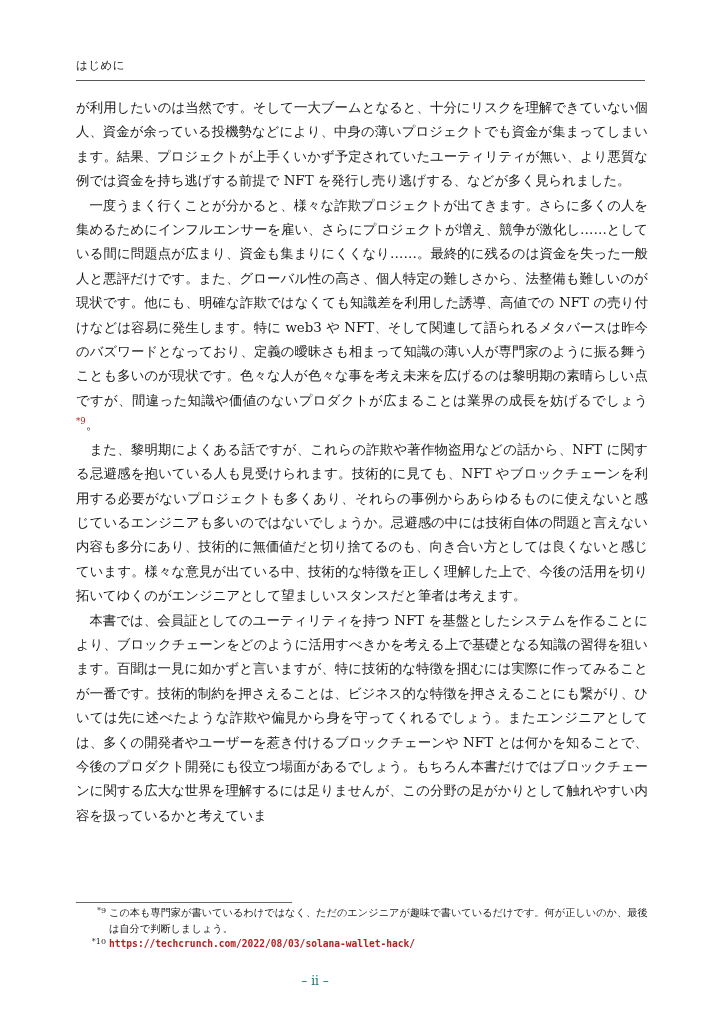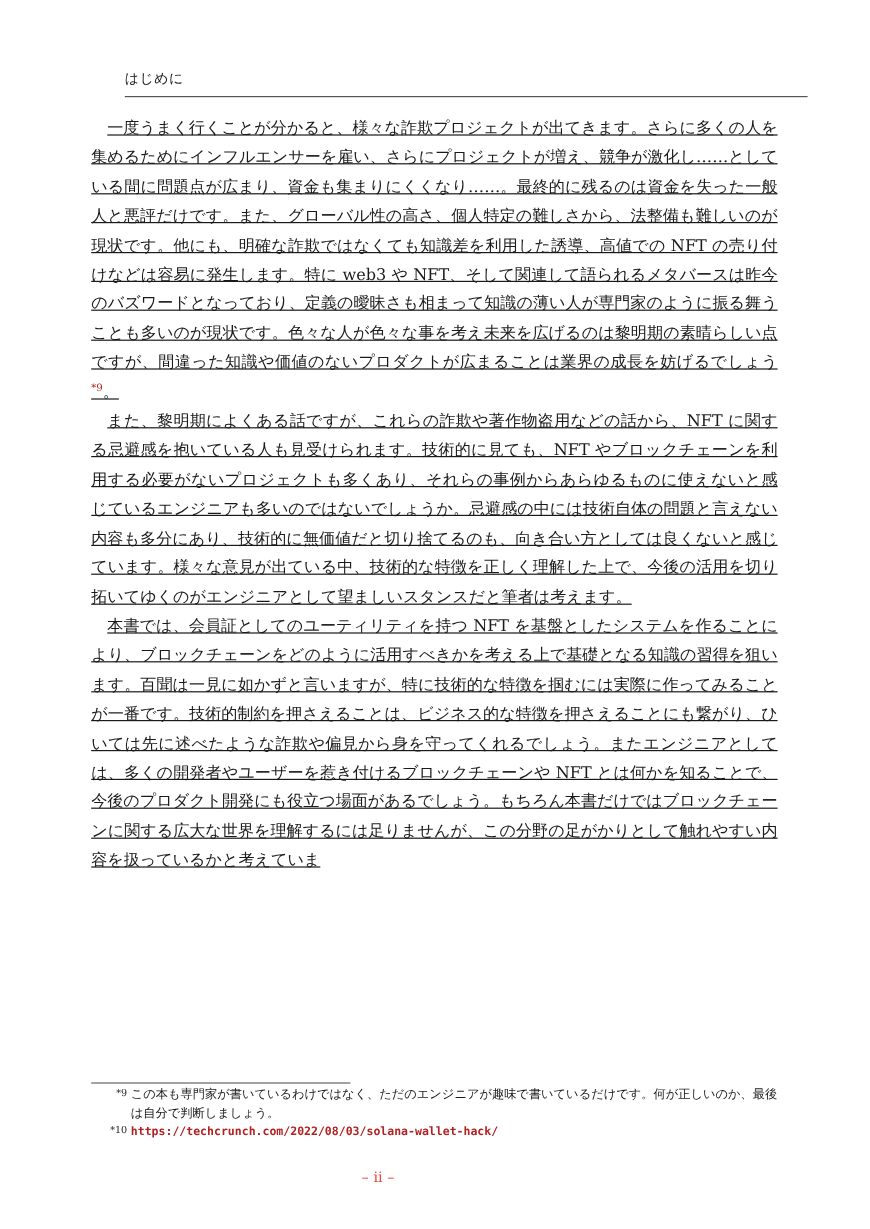--- a/index.html
+++ b/index.html
@@ -15,21 +15,20 @@
       font-family: "DejaVu Serif", "Liberation Serif", serif;
       color: #1a1a1a;
     }
     .page-header {
       position: absolute;
       left: 76px;
       top: 58px;
       width: 569px;
       height: 22px;
       border-bottom: 1px solid #555555;
-      margin-left: 28px;
     }
     .running-head {
       position: absolute;
       left: 0;
       top: 0;
       font-family: "DejaVu Sans", "Liberation Sans", sans-serif;
       font-size: 11.5px;
       color: #1a1a1a;
       letter-spacing: 0.5px;
     }
@@ -41,21 +40,20 @@
       font-size: 13.4px;
       line-height: 24.4px;
       text-align: justify;
       text-justify: inter-character;
     }
     .body-text p {
       margin: 0;
     }
     .body-text p.indent {
       text-indent: 1em;
-      text-decoration: underline;
     }
     .fn-ref {
       color: #b22222;
       font-size: 8.5px;
       vertical-align: 5px;
       line-height: 0;
     }
     .red-link {
       color: #b22222;
     }
@@ -94,31 +92,34 @@
       color: #b22222;
       font-weight: bold;
     }
     .page-number {
       position: absolute;
       left: 0;
       width: 630px;
       top: 974px;
       text-align: center;
       font-size: 12px;
-      color: #ef4444;
+      color: #0f766e;
     }
   </style>
 </head>
 <body>
 
 <div class="page-header">
   <span class="running-head">はじめに</span>
 </div>
 
 <div class="body-text">
+  <p>
+    <span>が利用したいのは当然です。そして一大ブームとなると、十分にリスクを理解できていない個人、資金が余っている投機勢などにより、中身の薄いプロジェクトでも資金が集まってしまいます。結果、プロジェクトが上手くいかず予定されていたユーティリティが無い、より悪質な例では資金を持ち逃げする前提で NFT を発行し売り逃げする、などが多く見られました。</span>
+  </p>
   <p class="indent">
     <span>一度うまく行くことが分かると、様々な詐欺プロジェクトが出てきます。さらに多くの人を集めるためにインフルエンサーを雇い、さらにプロジェクトが増え、競争が激化し……としている間に問題点が広まり、資金も集まりにくくなり……。最終的に残るのは資金を失った一般人と悪評だけです。また、グローバル性の高さ、個人特定の難しさから、法整備も難しいのが現状です。他にも、明確な詐欺ではなくても知識差を利用した誘導、高値での NFT の売り付けなどは容易に発生します。特に web3 や NFT、そして関連して語られるメタバースは昨今のバズワードとなっており、定義の曖昧さも相まって知識の薄い人が専門家のように振る舞うことも多いのが現状です。色々な人が色々な事を考え未来を広げるのは黎明期の素晴らしい点ですが、間違った知識や価値のないプロダクトが広まることは業界の成長を妨げるでしょう</span><a class="fn-ref">*9</a><span>。</span>
   </p>
   <p class="indent">
     <span>また、黎明期によくある話ですが、これらの詐欺や著作物盗用などの話から、NFT に関する忌避感を抱いている人も見受けられます。技術的に見ても、NFT やブロックチェーンを利用する必要がないプロジェクトも多くあり、それらの事例からあらゆるものに使えないと感じているエンジニアも多いのではないでしょうか。忌避感の中には技術自体の問題と言えない内容も多分にあり、技術的に無価値だと切り捨てるのも、向き合い方としては良くないと感じています。様々な意見が出ている中、技術的な特徴を正しく理解した上で、今後の活用を切り拓いてゆくのがエンジニアとして望ましいスタンスだと筆者は考えます。</span>
   </p>
   <p class="indent">
     <span>本書では、会員証としてのユーティリティを持つ NFT を基盤としたシステムを作ることにより、ブロックチェーンをどのように活用すべきかを考える上で基礎となる知識の習得を狙います。百聞は一見に如かずと言いますが、特に技術的な特徴を掴むには実際に作ってみることが一番です。技術的制約を押さえることは、ビジネス的な特徴を押さえることにも繋がり、ひいては先に述べたような詐欺や偏見から身を守ってくれるでしょう。またエンジニアとしては、多くの開発者やユーザーを惹き付けるブロックチェーンや NFT とは何かを知ることで、今後のプロダクト開発にも役立つ場面があるでしょう。もちろん本書だけではブロックチェーンに関する広大な世界を理解するには足りませんが、この分野の足がかりとして触れやすい内容を扱っているかと考えていま</span>
   </p>
 </div>

